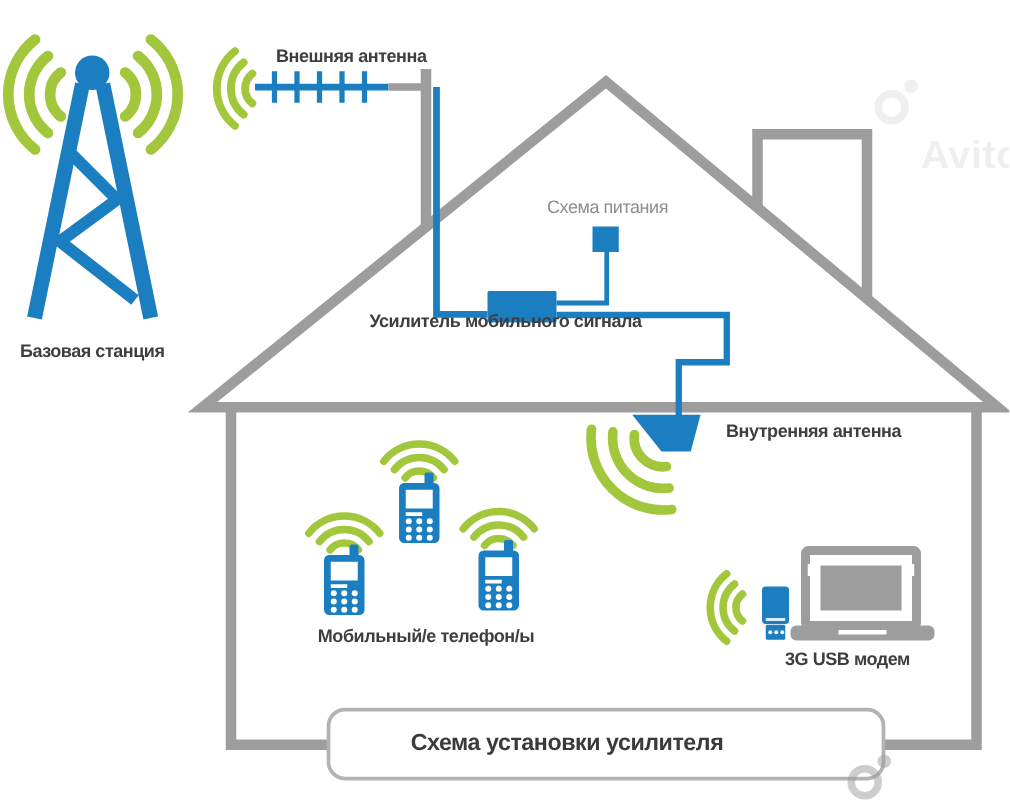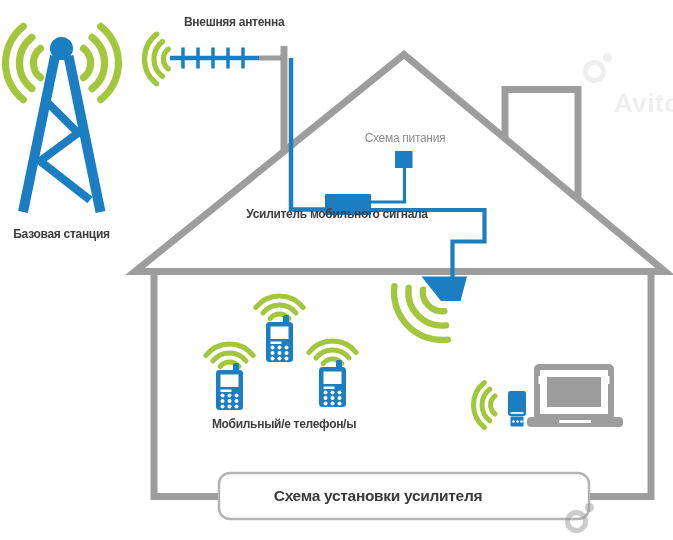--- a/index.html
+++ b/index.html
@@ -131,24 +131,26 @@
       <rect x="508" y="391" width="18" height="25" rx="2.5" style="fill:var(--device-blue)"></rect>
       <rect x="510.5" y="412" width="13" height="2" style="fill:#fff" opacity="0.85"></rect>
       <rect x="510.5" y="416.5" width="13" height="10" rx="1" style="fill:var(--device-blue)"></rect>
       <circle cx="513.5" cy="421.5" r="1.3" style="fill:#fff"></circle>
       <circle cx="517.5" cy="421.5" r="1.3" style="fill:#fff"></circle>
       <circle cx="521.5" cy="421.5" r="1.3" style="fill:#fff"></circle>
     </g>
   </svg>
 
   <div class="lbl center" style="left:11px;top:227px;width:101px;">Базовая станция</div>
-  <div class="lbl center" style="left:184px;top:15px;width:96px;">Внешняя антенна</div>
+  <div class="lbl center" style="left:184px;top:30px;width:96px;">Внешняя антенна</div>
   <div class="lbl muted center" style="left:362px;top:131px;width:86px;">Схема питания</div>
   <div class="lbl center" style="left:237px;top:207px;width:200px;">Усилитель мобильного сигнала</div>
+  <div class="lbl" style="left:484px;top:280px;">Внутренняя антенна</div>
   <div class="lbl center" style="left:204px;top:417px;width:160px;">Мобильный/е телефон/ы</div>
+  <div class="lbl center" style="left:495px;top:432px;width:140px;">3G USB модем</div>
 
   <div class="scheme-box-title">Схема установки усилителя</div>
 
   <div class="wm" style="left:556px;top:498px;width:117px;height:36px;opacity:0.5;">
     <span class="ring" style="left:9px;top:12px;width:13px;height:13px;"></span>
     <span class="dot" style="left:29px;top:5px;width:9px;height:9px;"></span>
     <span class="wm-text" style="left:40px;top:4px;">Avito</span>
   </div>
   <div class="wm" style="left:574px;top:48px;width:117px;height:36px;opacity:0.16;">
     <span class="ring" style="left:9px;top:12px;width:13px;height:13px;"></span>

